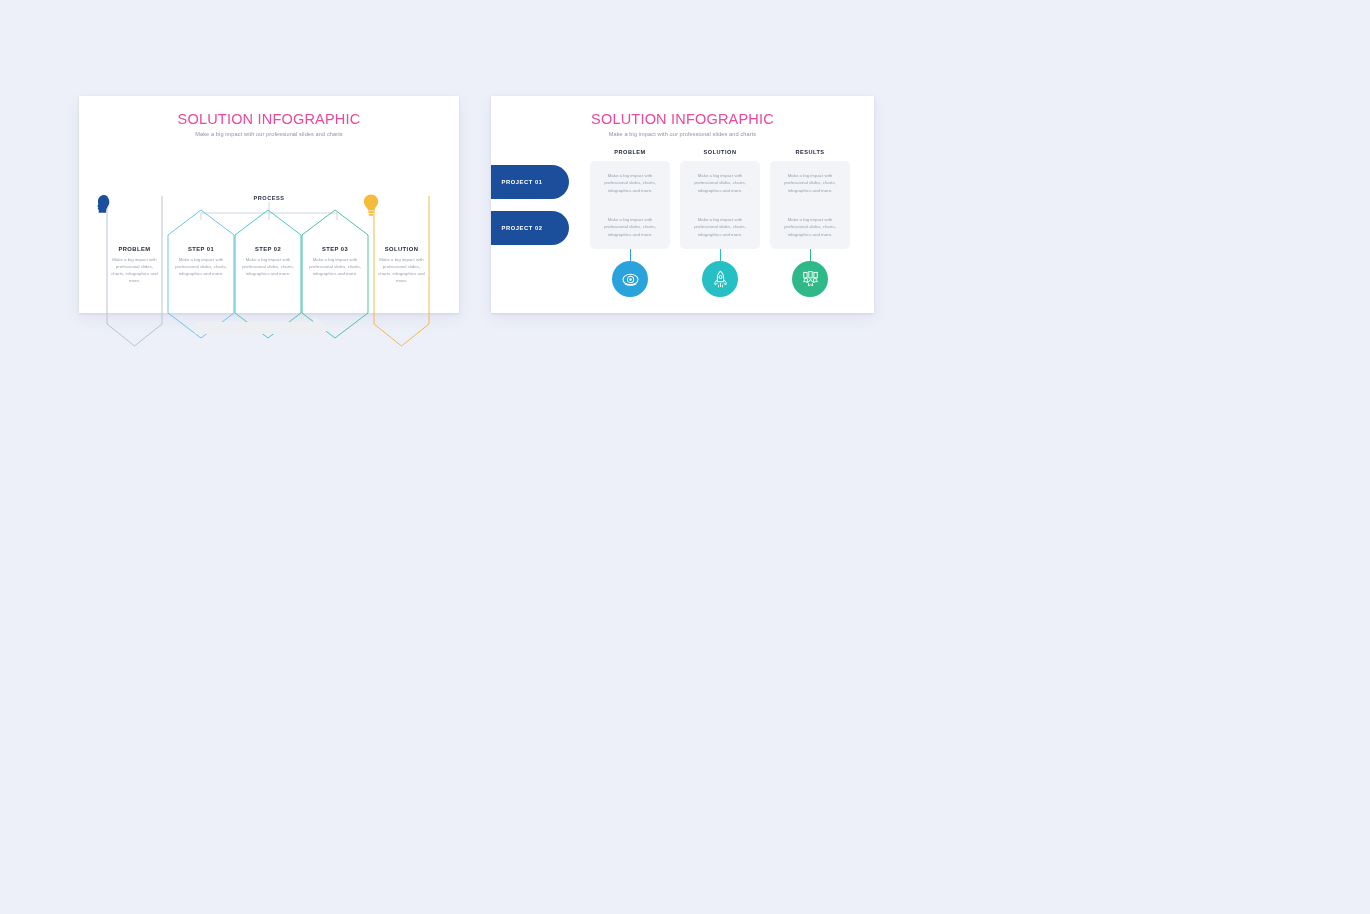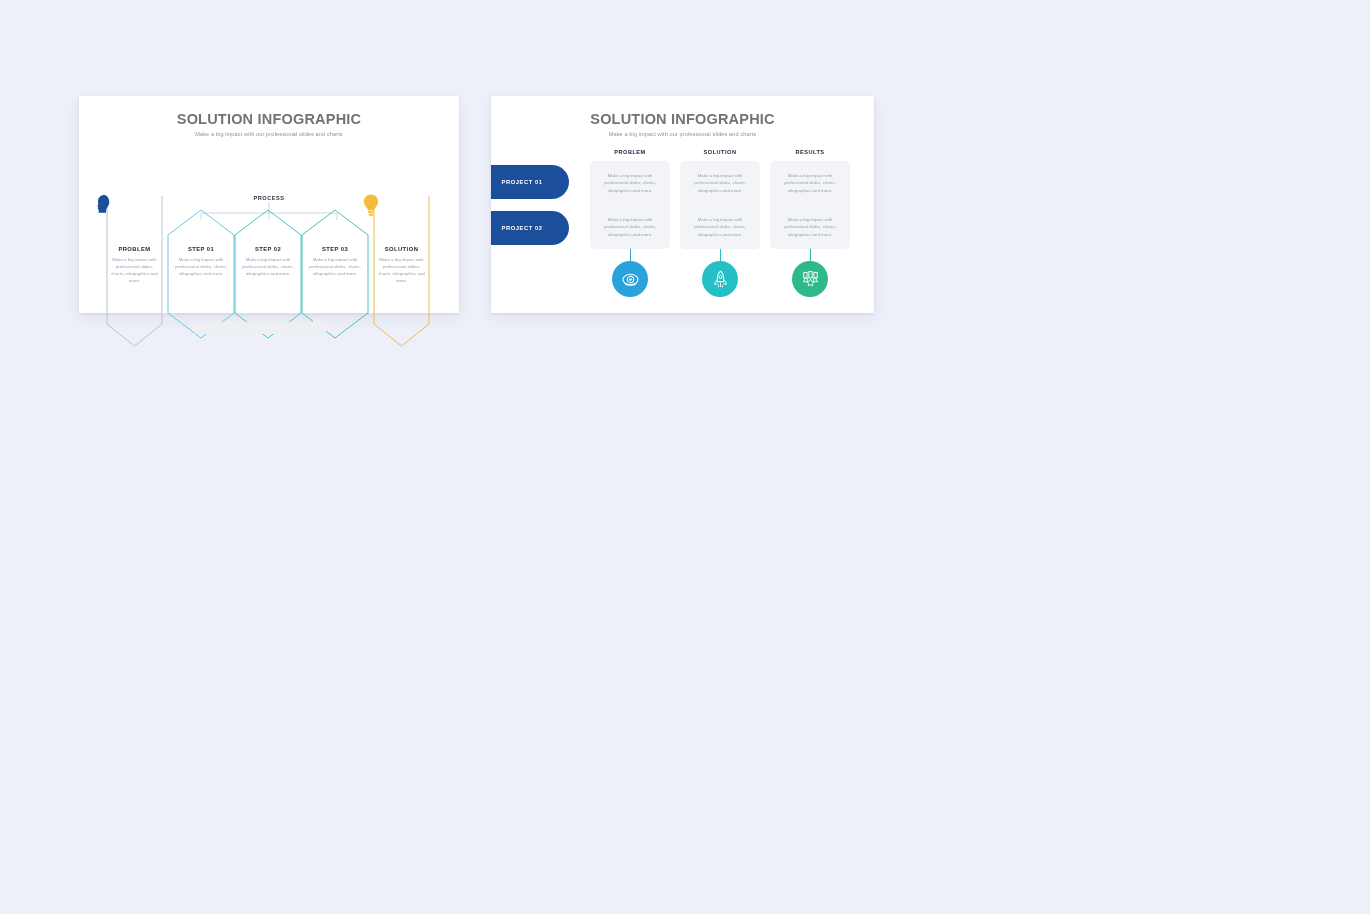--- a/index.html
+++ b/index.html
@@ -32,23 +32,23 @@
     top: 96px;
     width: 383px;
     height: 217px;
     overflow: hidden;
   }
 
   
   .slide-title {
     text-align: center;
     font-size: 14.5px;
-    font-weight: bold;
+    font-weight: normal;
     letter-spacing: .2px;
-    color: #737373;
+    color: #ec4899;
     margin: 0;
     padding-top: 15px;
     white-space: nowrap;
   }
   .slide-subtitle {
     text-align: center;
     font-size: 5.6px;
     color: #8b93a7;
     margin: 0;
     padding-top: 4px;

